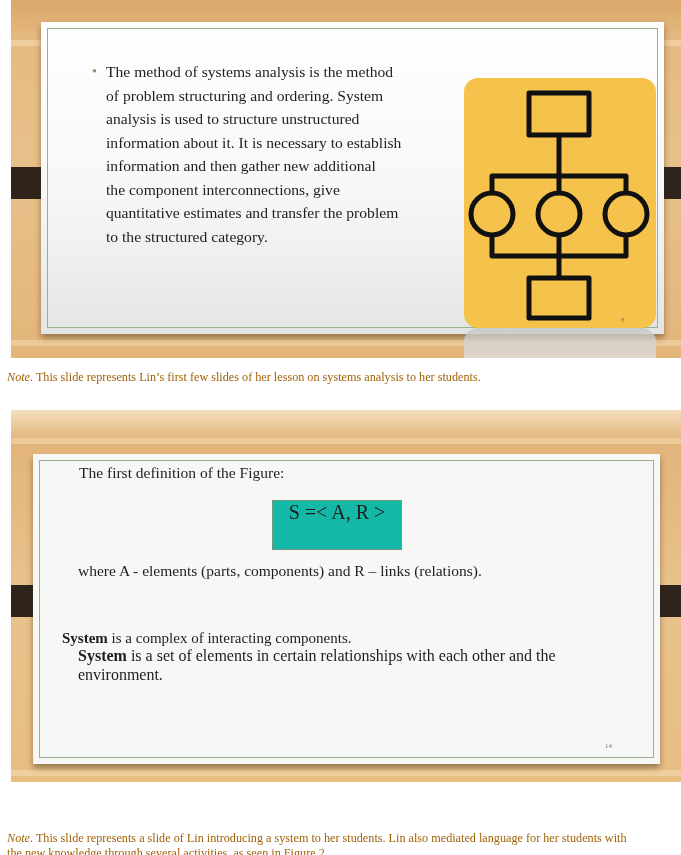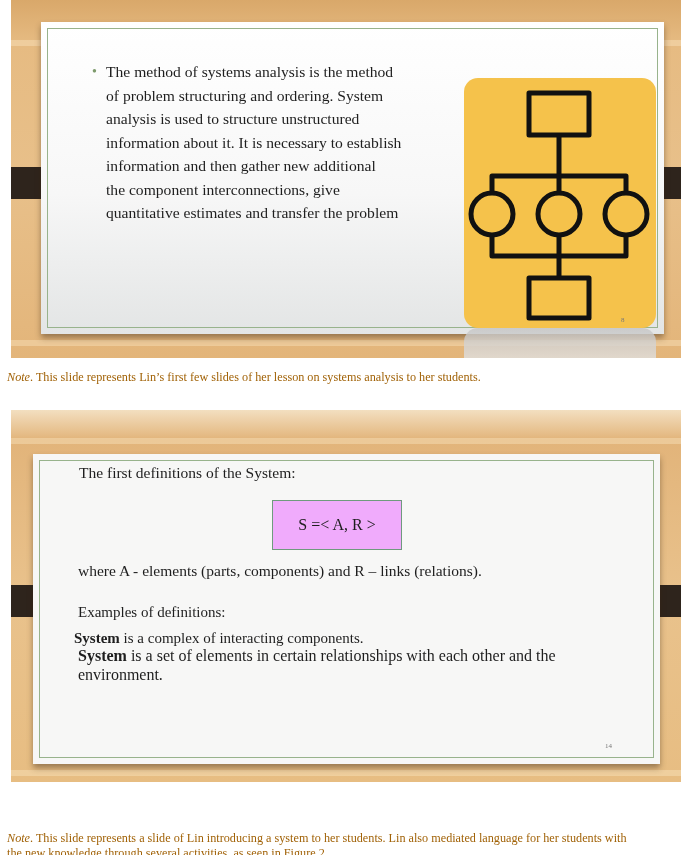--- a/index.html
+++ b/index.html
@@ -21,22 +21,22 @@
   .tab { position:absolute; width:42px; height:32px; background:#2e241c; }
 
   .bullet-text { position:absolute; left:65px; top:38px; width:340px; font-size:15.6px; line-height:23.5px; color:#1e1e1e; }
   .bullet-text .dot { position:absolute; left:-14px; top:0; color:#7d9a6b; font-size:14px; }
 
   .diagram-card { position:absolute; left:423px; top:56px; width:192px; height:250px; background:#f5c24b; border-radius:14px; }
   .diagram-reflect { position:absolute; left:423px; top:306px; width:192px; height:30px; background:linear-gradient(180deg,#c4c4c4,#e0e0e0); border-radius:14px 14px 0 0; opacity:0.8; }
   .slide-num { position:absolute; font-size:7px; color:#777; }
 
   .s2-text { position:absolute; color:#1e1e1e; font-size:15.5px; line-height:20px; }
-  .formula-box { position:absolute; left:239px; top:46px; width:128px; height:48px; border:1.5px solid #6f9a7e; background:#f0abfc;
-    display:flex; align-items:center; justify-content:center; font-size:16px; color:#1e1e1e; }
+  .formula-box { position:absolute; left:239px; top:46px; width:128px; height:48px; border:1.5px solid #6f9a7e; background:#14b8a6;
+    display:flex; justify-content:center; font-size:20px; color:#1e1e1e; }
   b { font-weight:bold; }
 
   .note { position:absolute; left:7px; font-size:12.2px; line-height:15px; color:#a16207; width:670px; }
   .note i { font-style:italic; }
 </style>
 </head>
 <body>
 
 <div class="figure fig1">
   <div class="wood-streak" style="top:40px"></div>
@@ -48,20 +48,21 @@
     <div class="inner-border"></div>
     <div class="bullet-text">
       <span class="dot">•</span>
       <div>The method of systems analysis is the method</div>
       <div>of problem structuring and ordering. System</div>
       <div>analysis is used to structure unstructured</div>
       <div>information about it. It is necessary to establish</div>
       <div>information and then gather new additional</div>
       <div>the component interconnections, give</div>
       <div>quantitative estimates and transfer the problem</div>
+      <div>to the structured category.</div>
     </div>
 
     <div class="diagram-reflect"></div>
     <div class="diagram-card">
       <svg width="192" height="250" viewBox="0 0 192 250" fill="none" stroke="#111" stroke-width="5" stroke-linejoin="round">
         <rect x="65" y="15" width="60" height="42"></rect>
         <line x1="95" y1="57" x2="95" y2="98"></line>
         <polyline points="28,115 28,98 162,98 162,115"></polyline>
         <line x1="95" y1="98" x2="95" y2="115"></line>
         <circle cx="28" cy="136" r="21"></circle>
@@ -79,25 +80,24 @@
 <div class="note" style="top:370px;"><i>Note</i><span>. This slide represents Lin’s first few slides of her lesson on systems analysis to her students.</span></div>
 
 <div class="figure fig2">
   <div class="wood-streak" style="top:28px"></div>
   <div class="wood-streak" style="top:360px"></div>
   <div class="tab" style="left:0; top:175px;"></div>
   <div class="tab" style="left:628px; top:175px;"></div>
 
   <div class="slide">
     <div class="inner-border"></div>
-    <div class="s2-text" style="left:46px; top:9px;">The first definitions of the System:</div>
+    <div class="s2-text" style="left:46px; top:9px;">The first definition of the Figure:</div>
     <div class="formula-box">
         <span>S =&lt; A, R &gt;</span>
       </div>
     <div class="s2-text" style="left:45px; top:96px;margin-top:11px;">where A - elements (parts, components) and R – links (relations).</div>
-    <div class="s2-text" style="left:45px; top:148px; font-size:15px;">Examples of definitions:</div>
-    <div class="s2-text" style="left:41px; top:174px; font-size:15px;"><b>System</b><span> is a complex of interacting components.</span></div>
+    <div class="s2-text" style="left:29px; top:174px; font-size:15px;"><b>System</b><span> is a complex of interacting components.</span></div>
     <div class="s2-text" style="left:45px; top:192px; font-size:16px; line-height:19px;"><b>System</b><span> is a set of elements in certain relationships with each other and the</span><br><span>environment.</span></div>
     <div class="slide-num" style="left:572px; top:288px;">14</div>
   </div>
 </div>
 
 <div class="note" style="top:831px;"><i>Note</i><span>. This slide represents a slide of Lin introducing a system to her students. Lin also mediated language for her students with</span><br><span>the new knowledge through several activities, as seen in Figure 2.</span></div>
 
 </body></html>

